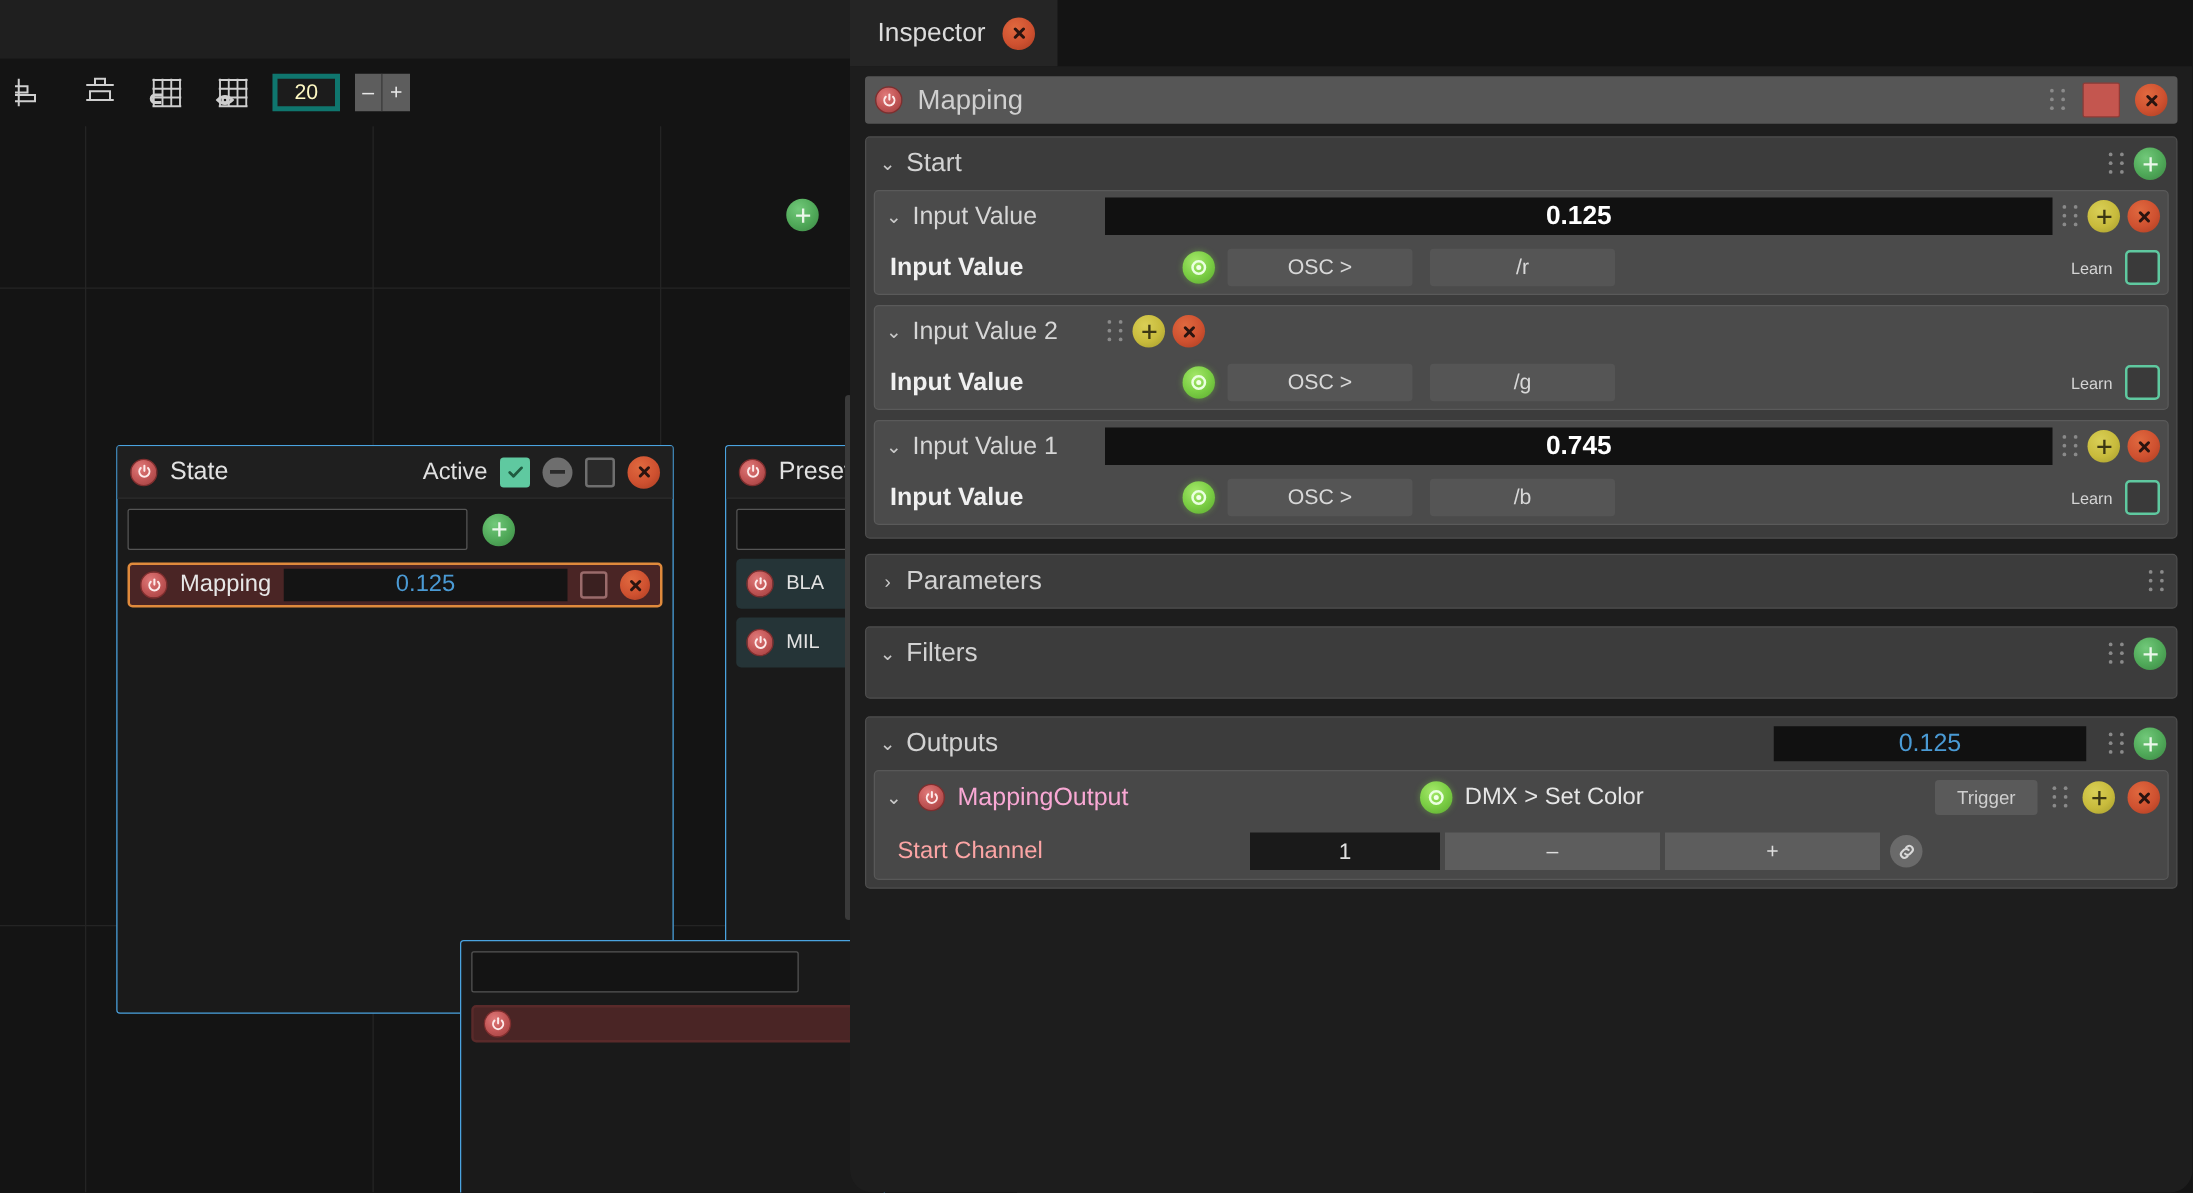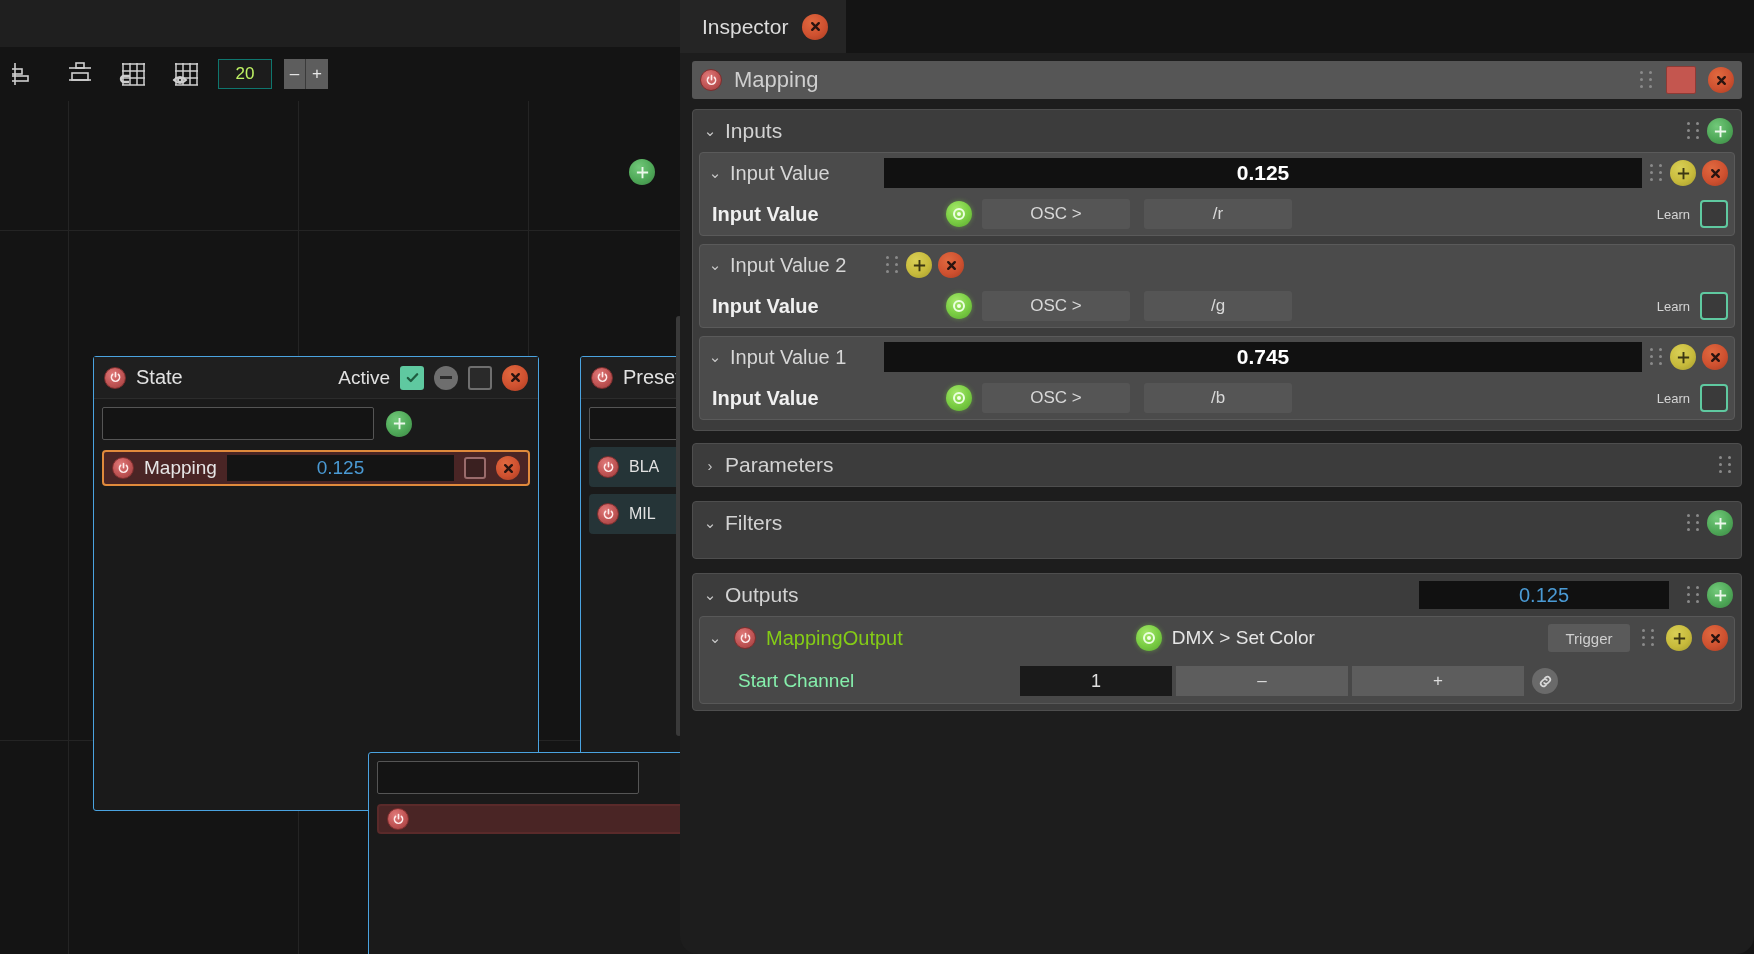--- a/index.html
+++ b/index.html
@@ -45,23 +45,23 @@
   .dots span { width: 3px; height: 3px; border-radius: 50%; background: #8a8a8a; display:block; }
   .chev { width: 18px; text-align: center; color: #c9c9c9; font-size: 15px; flex: 0 0 auto; user-select:none; }
 
   
   .topbar { position:absolute; left:0; top:0; width:680px; height:47px; background:#1f1f1f; }
   .toolbar { position:absolute; left:0; top:47px; width:680px; height:54px; background:#141414;
              display:flex; align-items:center; gap:0px; padding-left:0px; }
   .tool { width:53px; height:54px; display:flex; align-items:center; justify-content:center; }
   .tool svg { width:30px; height:30px; }
   .numbox {
-    width:54px; height:30px; background:#1c1c1c; border:1px solid #0f766e;
+    width:54px; height:30px; background:#1c1c1c; border:4px solid #0f766e;
     display:flex; align-items:center; justify-content:center;
-    color:#bef264; font-size:17px; margin-left:6px;
+    color:#fef9c3; font-size:17px; margin-left:6px;
   }
   .stepper { display:flex; margin-left:12px; }
   .stepper div {
     width:22px; height:30px; background:#5d5d5d; color:#e8e8e8;
     display:flex; align-items:center; justify-content:center; font-size:17px;
     border-right:1px solid #3a3a3a;
   }
   .stepper div:last-child{ border-right:none; }
 
   .canvas { position:absolute; left:0; top:101px; width:810px; height:853px; background:#141414; }
@@ -156,28 +156,28 @@
     display:flex; align-items:center; justify-content:center;
   }
   .btnflat.osc { width:148px; }
   .btnflat.addr { width:148px; margin-left:4px; }
   .learn { margin-left:auto; display:flex; align-items:center; gap:10px; }
   .learn .lt { font-size:13px; color:#d4d4d4; }
   .learnbox { width:28px; height:28px; border:2px solid #5fc9a0; border-radius:4px; background:#3a3a3a; }
 
   .outgroup { background:#484848; border:1px solid #585858; border-radius:4px; }
   .og-head { height:42px; display:flex; align-items:center; gap:10px; padding:0 6px; }
-  .og-head .t { font-size:20px; color:#84cc16; }
+  .og-head .t { font-size:20px; color:#f9a8d4; }
   .og-head .dmx { font-size:19px; color:#e6e6e6; }
   .trigger {
     width:82px; height:28px; background:#5a5a5a; border-radius:3px; color:#cfcfcf;
     font-size:15px; display:flex; align-items:center; justify-content:center;
   }
   .og-row { height:44px; display:flex; align-items:center; padding:0 6px 0 18px; }
-  .og-row .lbl { font-size:19px; color:#86efac; width:282px;margin-left:20px; }
+  .og-row .lbl { font-size:19px; color:#fca5a5; width:282px; }
   .numfield { width:152px; height:30px; background:#1a1a1a; display:flex; align-items:center; justify-content:center; color:#e0e0e0; font-size:18px; }
   .stepbtn { width:172px; height:30px; background:#5d5d5d; color:#ddd; display:flex; align-items:center; justify-content:center; font-size:17px; margin-left:4px;}
   .swatch { flex:1; height:30px; background:#4d9dc2; }
   .link { width:26px; height:26px; border-radius:50%; background:#6a6a6a; margin-left:8px; display:flex; align-items:center; justify-content:center; flex:0 0 auto;}
   .link.blue { background:#4a90c4; }
   .link svg { width:15px; height:15px; }
 
   .scrollbar { position:absolute; left:676px; top:316px; width:6px; height:420px; background:#3a3a3a; border-radius:3px; }
 </style>
 </head>
@@ -394,21 +394,21 @@
         <span class="circbtn red">
           <svg viewBox="0 0 16 16" stroke="#2a1410" stroke-width="2.6" stroke-linecap="round">
               <path d="M4.5 4.5l7 7M11.5 4.5l-7 7"></path>
             </svg>
         </span>
       </div>
 
       <div class="section">
         <div class="section-head">
           <span class="chev">⌄</span>
-          <span class="t">Inputs</span>
+          <span class="t">Start</span>
           <span class="dots">
               <span></span>
               <span></span>
               <span></span>
               <span></span>
               <span></span>
               <span></span>
             </span>
           <span class="circbtn green">
             <svg viewBox="0 0 16 16">

